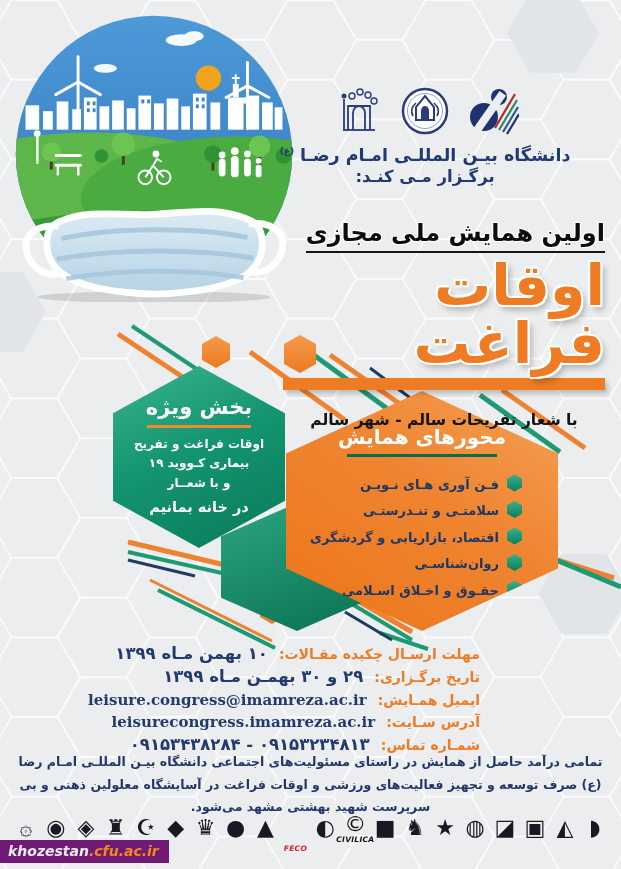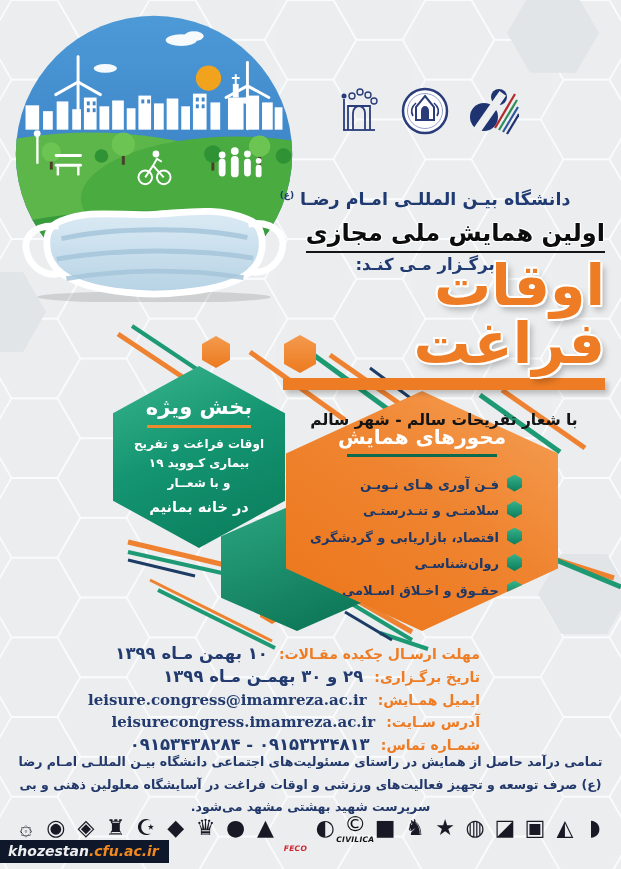--- a/index.html
+++ b/index.html
@@ -6,21 +6,21 @@
   .poster {
     position:relative; width:621px; height:869px; overflow:hidden;
     background:#eceeef; font-family:"DejaVu Sans", sans-serif; direction:rtl;
   }
   .bg { position:absolute; inset:0; z-index:0; }
   .decor { position:absolute; inset:0; z-index:1; pointer-events:none; }
   .globe { position:absolute; left:8px; top:6px; width:292px; height:296px; z-index:2; }
 
   
   .header { position:absolute; top:84px; right:56px; width:280px; z-index:6;
-            display:flex; flex-direction:column; align-items:center;gap:44px; }
+            display:flex; flex-direction:column; align-items:center; }
   .h-logos { display:flex; gap:13px; align-items:center; }
   .h-logo { width:54px; height:54px; }
   .h-uni { margin-top:7px; font-size:17.5px; font-weight:bold; color:#203a72; white-space:nowrap; }
   .h-hon { font-size:9px; vertical-align:super; font-weight:bold; }
   .h-presents { margin-top:2px; font-size:16.5px; font-weight:bold; color:#203a72; }
 
   
   .title-block { position:absolute; top:219px; right:16px; width:345px; text-align:right; z-index:6; }
   .event-type { display:inline-block; font-size:24px; font-weight:bold; color:#0d0d0d;
                 padding-bottom:4px; border-bottom:2.5px solid #151515;
@@ -69,21 +69,21 @@
   
   .foot-note { position:absolute; top:751px; left:18px; right:18px; text-align:center;
                font-size:12.5px; font-weight:bold; color:#22386a; line-height:1.8; z-index:6; }
   .sponsors { position:absolute; top:806px; left:12px; right:12px; height:44px; z-index:6;
               display:flex; direction:ltr; justify-content:space-between; align-items:center; }
   .sponsor { width:28px; display:flex; flex-direction:column; align-items:center;
              line-height:1; color:#191926; text-align:center; }
   .sp-glyph { font-size:22px; }
   .sp-text { font-size:7.5px; font-weight:bold; font-style:italic; margin-top:1px; letter-spacing:.3px; }
 
-  .watermark { position:absolute; left:0; top:840px; z-index:8; background:#0f172a;
+  .watermark { position:absolute; left:0; top:840px; z-index:8; background:#701a75;
                padding:3px 10px 4px 8px; direction:ltr;
                font:italic bold 14px "DejaVu Sans",sans-serif; color:#ededed; }
   .wm-domain { color:#f08a1e; }
 </style>
 </head>
 <body>
 
 <div class="poster">
 
   <svg class="bg" width="621" height="869" xmlns="http://www.w3.org/2000/svg">

